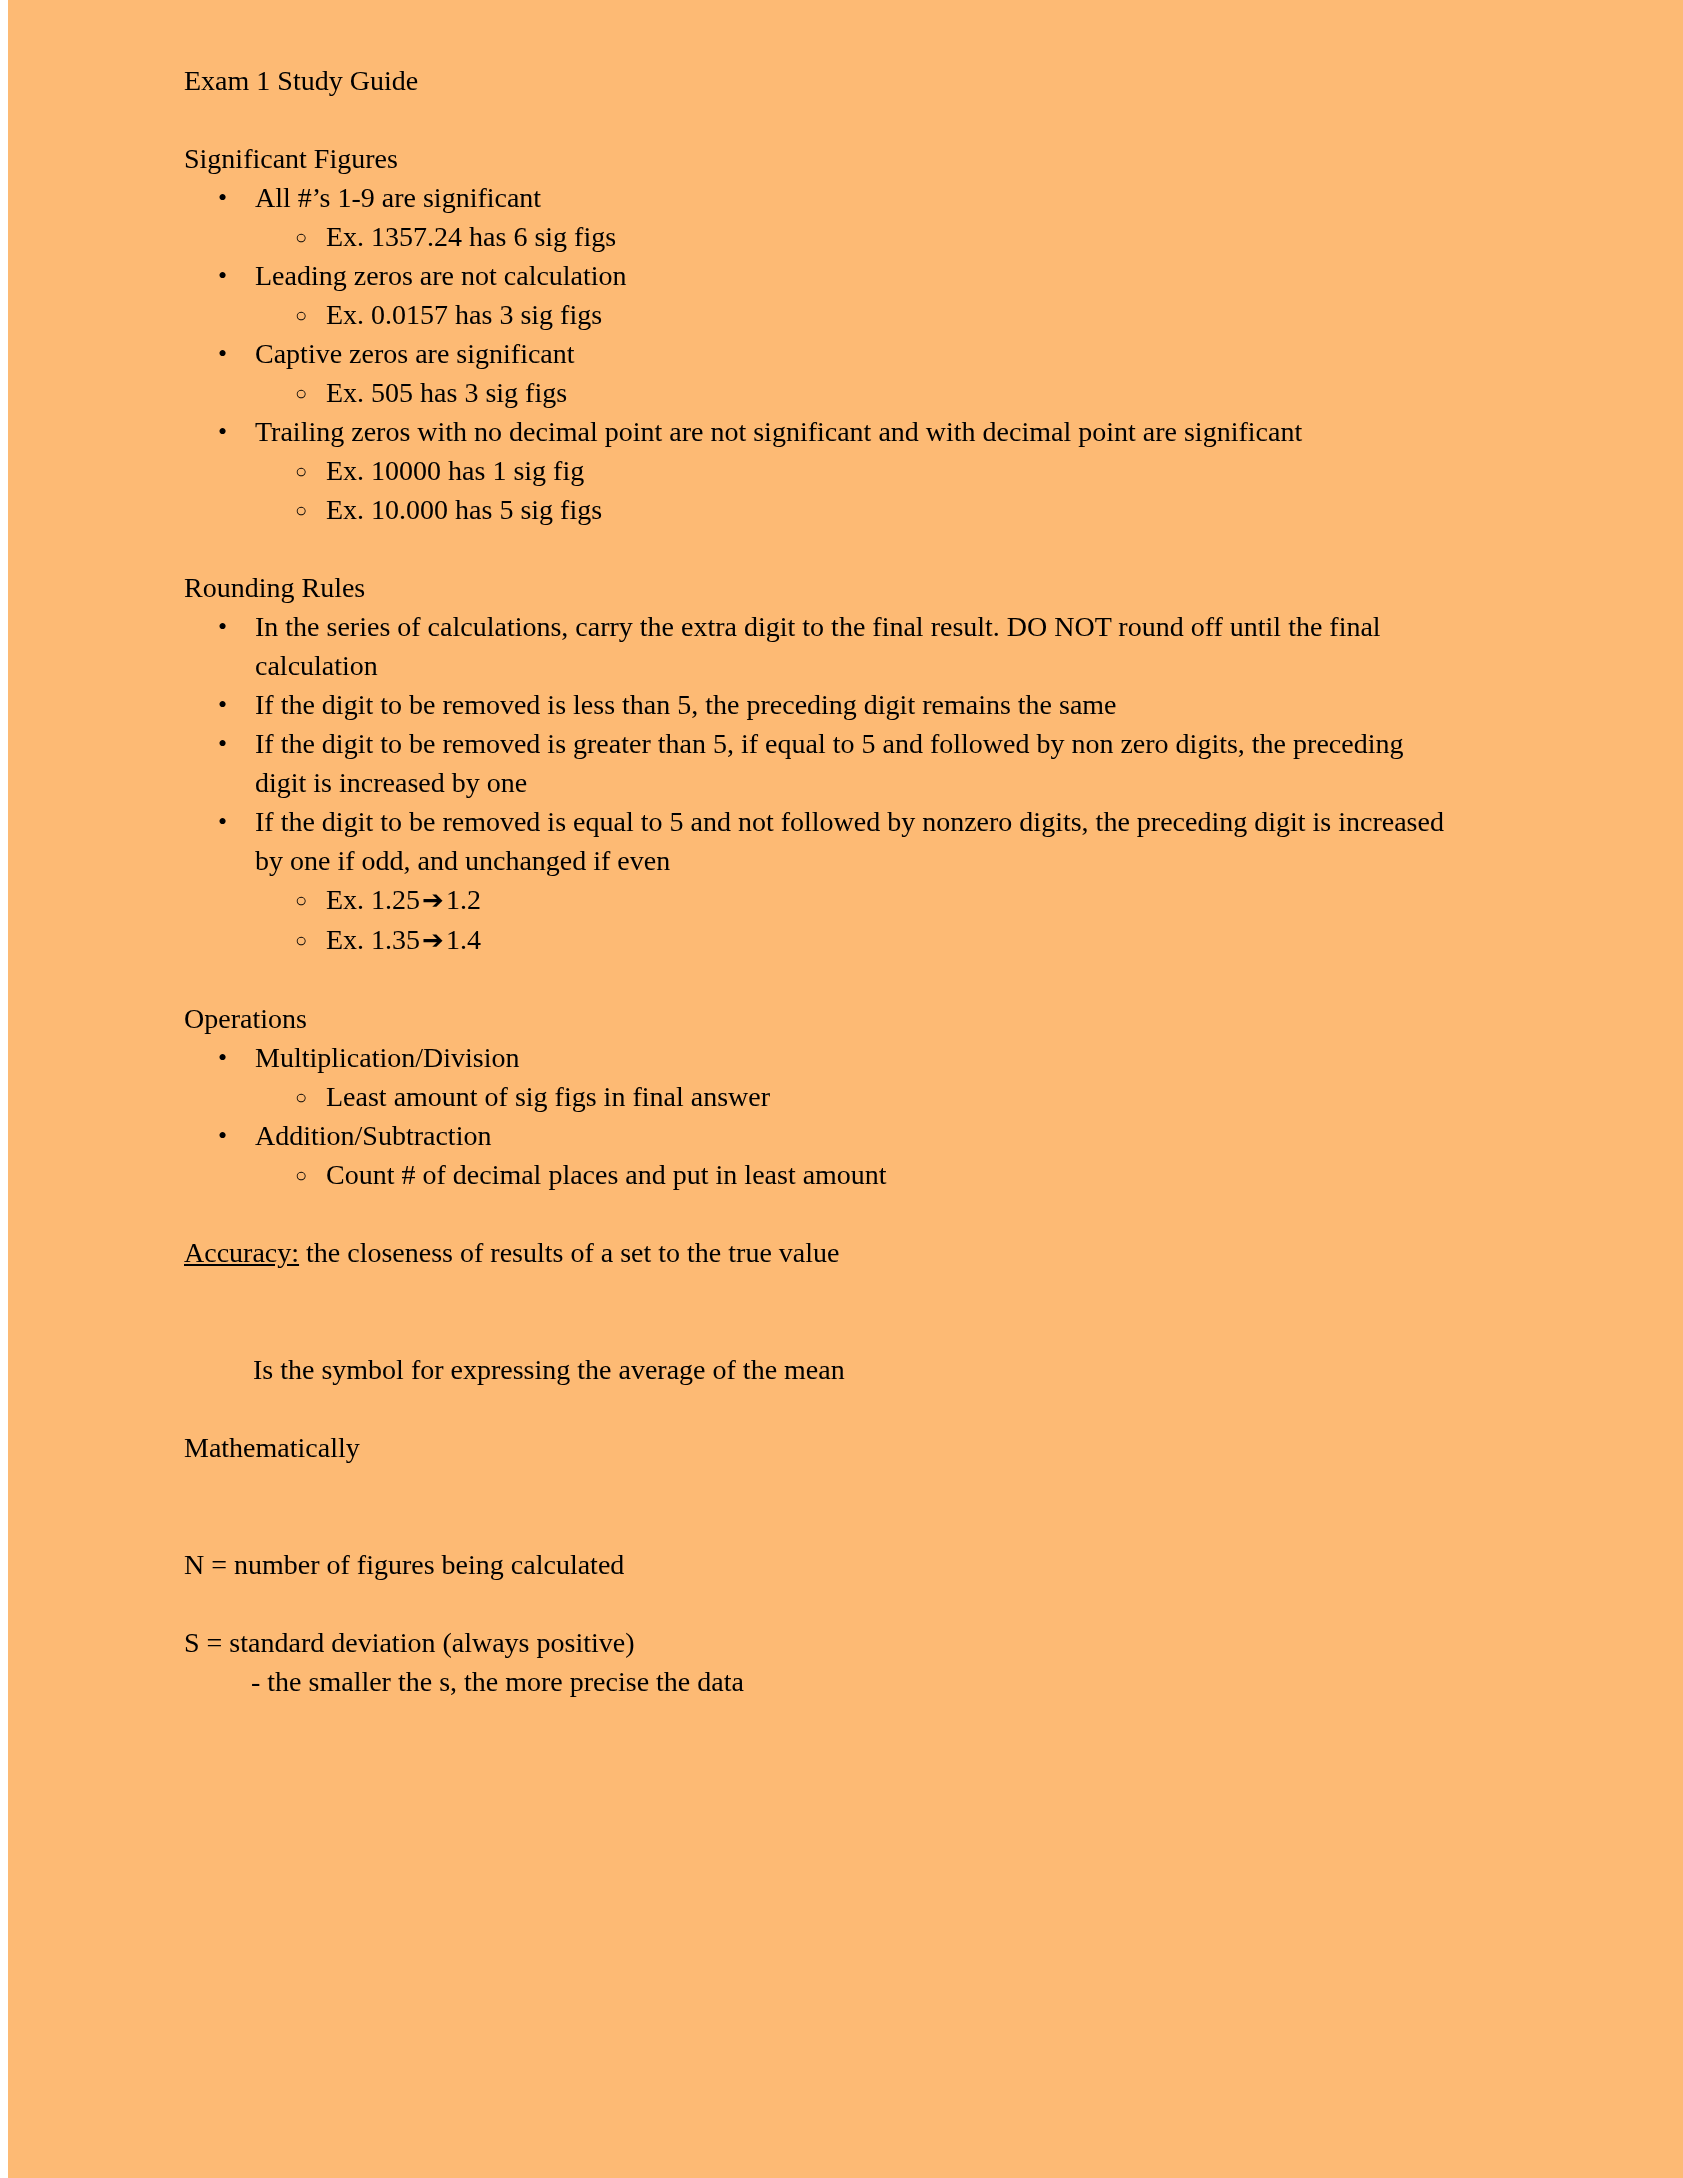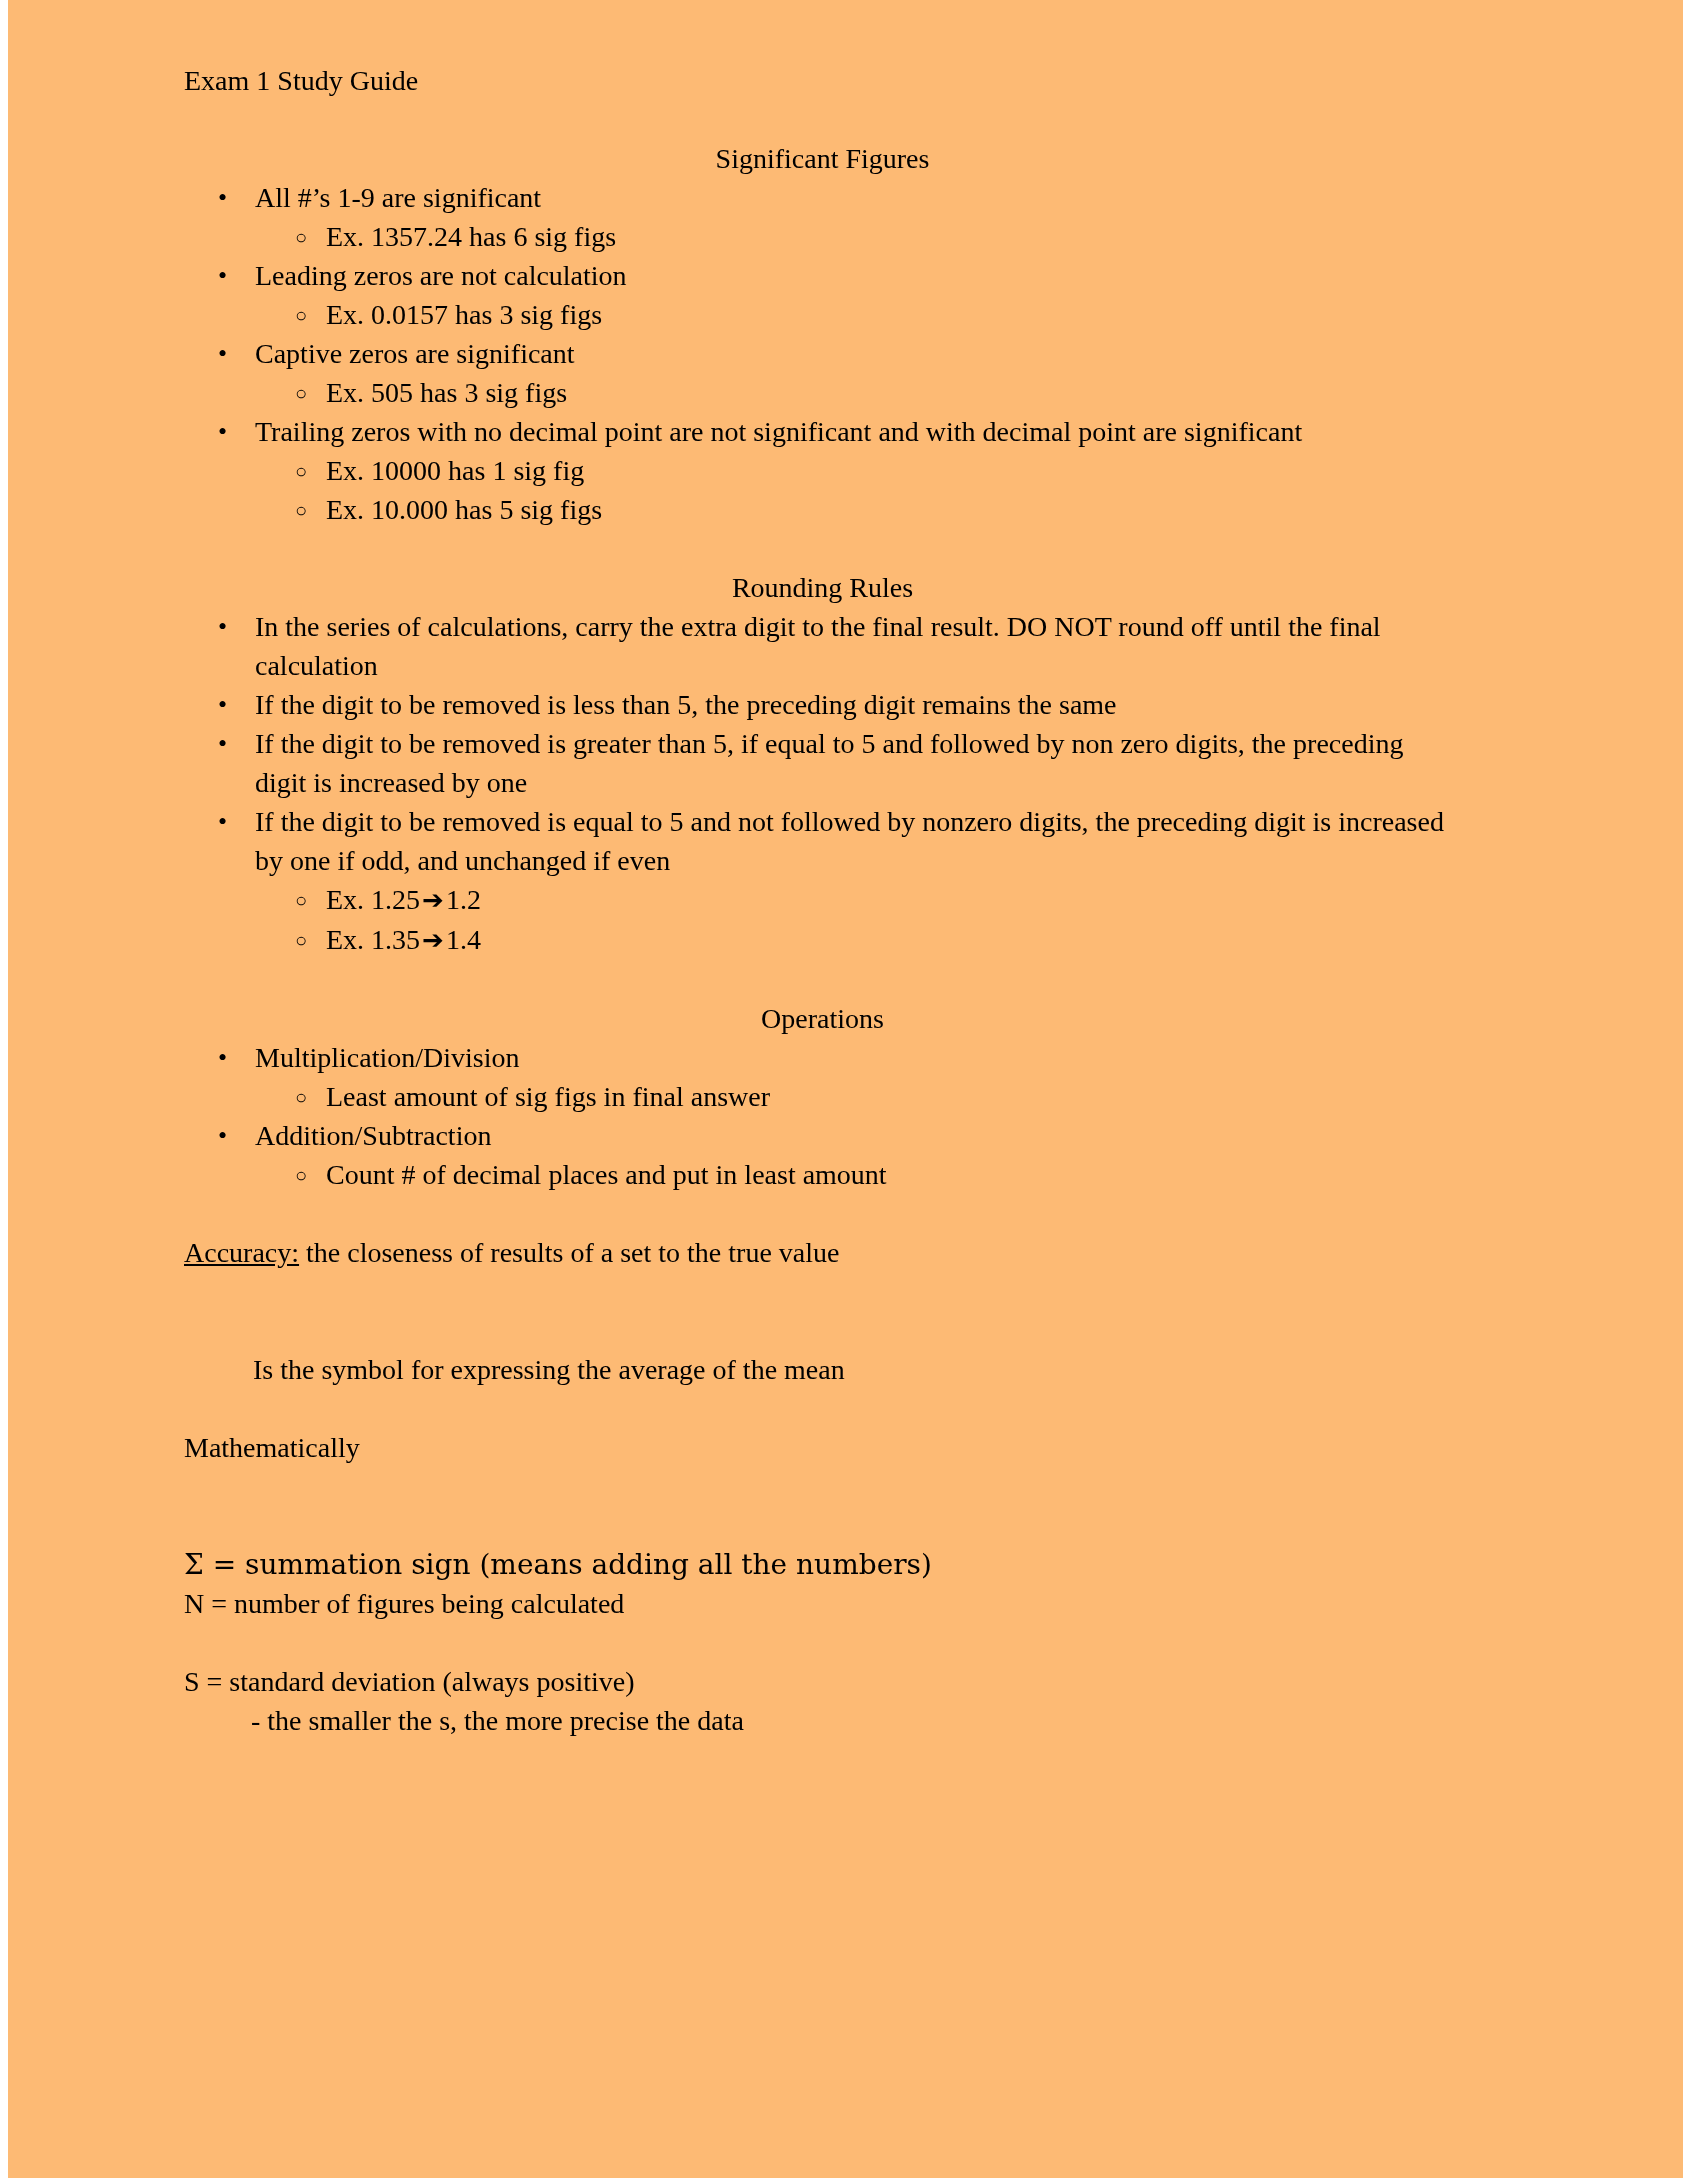--- a/index.html
+++ b/index.html
@@ -33,21 +33,20 @@
 
   
   .para {
     font-size: 28px;
     line-height: 39px;
     white-space: pre-wrap;
   }
   .heading {
     font-size: 28px;
     line-height: 39px;
-    text-align: center;
   }
   .spacer-md { height: 39px; }
 
   .title-block {
     font-size: 28px;
     line-height: 39px;
   }
 
   
   ul.lvl1 {
@@ -221,21 +220,20 @@
     <div class="spacer-md"></div>
 
     <div class="spacer-md"></div>
     <div class="para"><span class="indent-tab"></span><span>Is the symbol for expressing the average of the mean</span></div>
     <div class="spacer-md"></div>
     <div class="para">Mathematically</div>
 
     <div class="spacer-md"></div>
     <div class="spacer-md"></div>
 
-    <div class="para sigma">Σ = summation sign (means adding all the numbers)</div>
     <div class="para">N = number of figures being calculated</div>
 
     <div class="spacer-md"></div>
 
     <div class="para">S = standard deviation (always positive)</div>
     <div class="para"><span class="indent-half"></span><span>- the smaller the s, the more precise the data</span></div>
 
   </div>
 </div>
 

